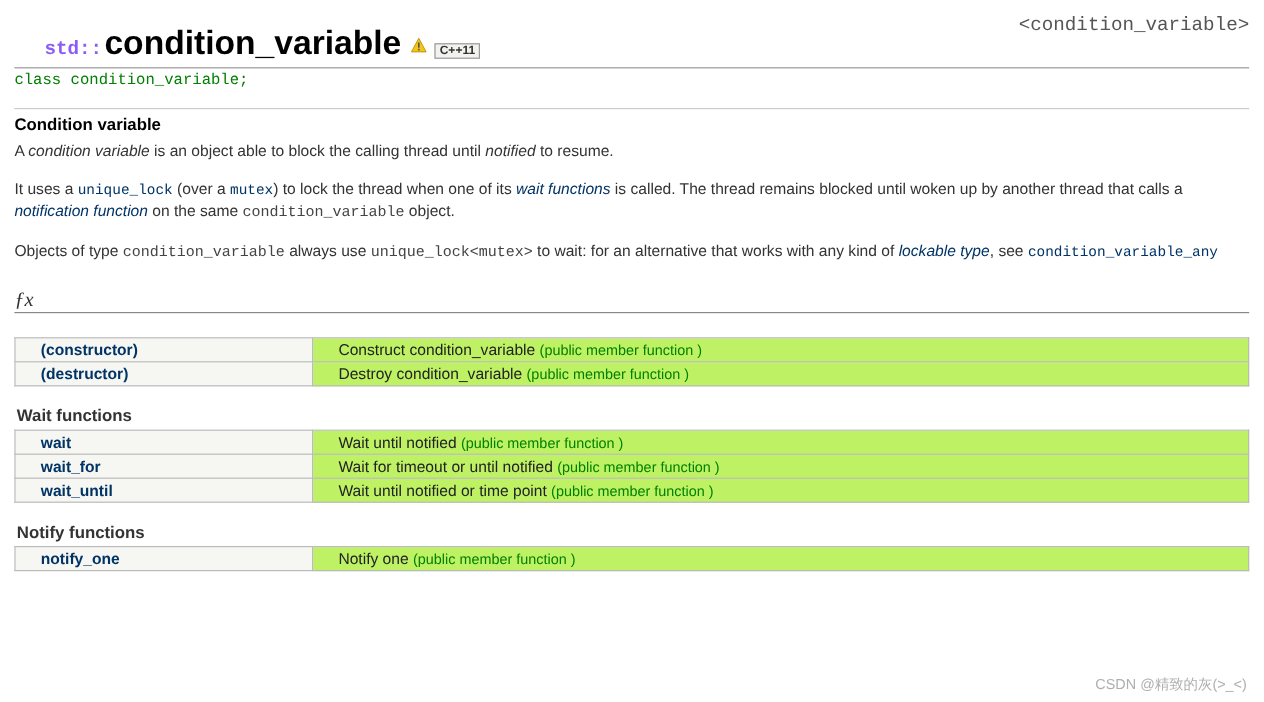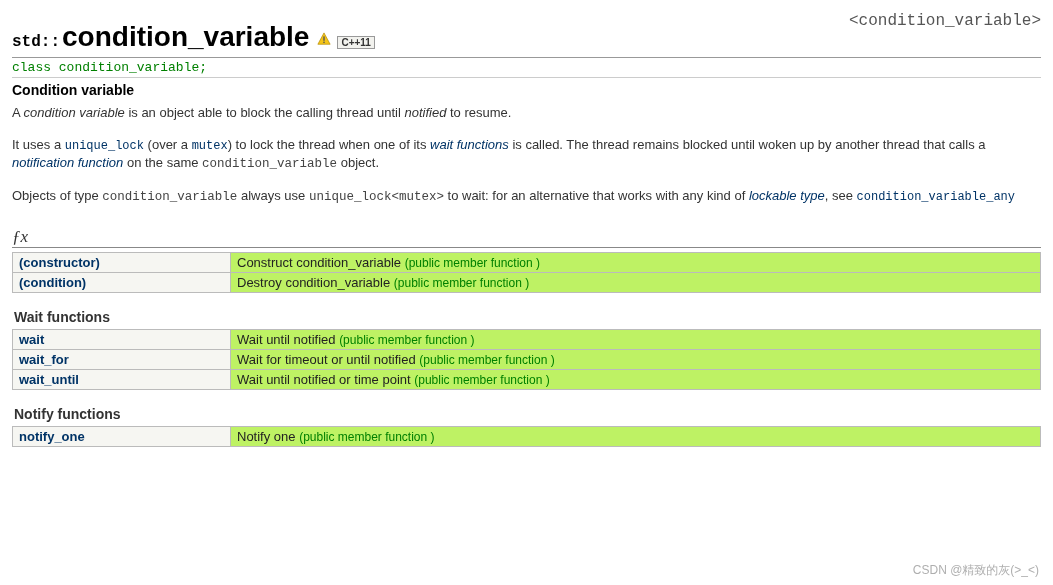--- a/index.html
+++ b/index.html
@@ -20,21 +20,22 @@
   }
   .page-title {
     display: flex;
     align-items: baseline;
     gap: 2px;
   }
   .ns {
     font-family: "Courier New", monospace;
     font-weight: bold;
     font-size: 16px;
-    color: #000000;
+    color: #8b5cf6;
+    margin-left: 25px;
   }
   .title-name {
     font-weight: bold;
     font-size: 28px;
     color: #000;
   }
   .badge-warn {
     width: 14px; height: 14px;
     display: inline-block;
     position: relative;
@@ -57,47 +58,47 @@
     font-family: "Courier New", monospace;
     font-size: 16px;
     color: #555;
     padding-top: 4px;
   }
   .declaration {
     font-family: "Courier New", monospace;
     font-size: 13px;
     color: #008000;
     border-bottom: 1px solid #ccc;
-    padding: 2px 0 2px 0;
+    padding: 2px 0 16px 0;
     margin-bottom: 0;
   }
   .section-title { font-weight: bold; font-size: 14px; color: #000; margin: 4px 0 6px 0; }
   p { margin: 6px 0 14px 0; line-height: 1.35; }
   em.italic { font-style: italic; }
   .link { color: #003366; font-style: italic; cursor: pointer; }
   .mono { font-family: "Courier New", monospace; color: #444; font-size: 12.5px; }
   .mono-link { font-family: "Courier New", monospace; color: #003366; font-size: 12px; cursor: pointer; }
   .section-header {
     display: flex;
     align-items: center;
     gap: 6px;
     border-bottom: 1px solid #888;
     margin-top: 22px;
-    margin-bottom: 4px;
+    margin-bottom: 20px;
   }
   .fx { font-style: italic; font-family: 'Times New Roman', serif; font-size: 17px; color: #333; }
   .section-header-text { font-weight: bold; font-size: 17px; color: #000; padding: 2px 0; }
   .sub-header { font-weight: bold; font-size: 14px; margin: 16px 0 4px 0; padding-left: 2px; }
   table.func-table {
     border-collapse: collapse;
     width: 100%;
   }
   table.func-table td {
     border: 1px solid #bbb;
-    padding: 2px 6px;
+    padding: 2px 21px;
     font-size: 13px;
     vertical-align: top;
   }
   td.col-name {
     width: 205px;
     background: #f6f6f2;
     font-weight: bold;
   }
   td.col-name a { color: #003366; text-decoration: none; cursor: pointer; }
   td.col-desc { background: #bef264; color: #222; }
@@ -150,21 +151,21 @@
   <span class="fx">ƒx</span>
 </div>
 
 <table class="func-table">
   <tbody id="tbl-member">
       <tr>
         <td class="col-name"><a>(constructor)</a></td>
         <td class="col-desc">Construct condition_variable <span class="member-tag">(public member function )</span></td>
       </tr>
       <tr>
-        <td class="col-name"><a>(condition)</a></td>
+        <td class="col-name"><a>(destructor)</a></td>
         <td class="col-desc">Destroy condition_variable <span class="member-tag">(public member function )</span></td>
       </tr>
     </tbody>
 </table>
 
 <div class="sub-header">Wait functions</div>
 <table class="func-table">
   <tbody id="tbl-wait">
       <tr>
         <td class="col-name"><a>wait</a></td>

